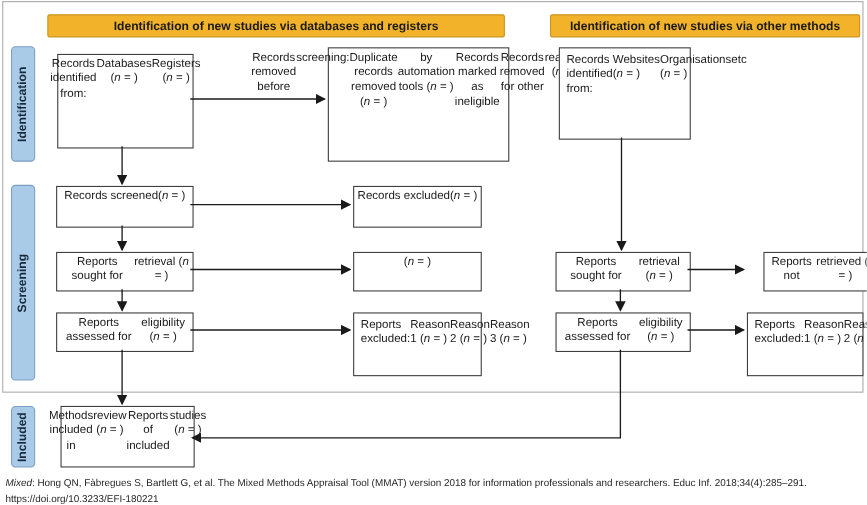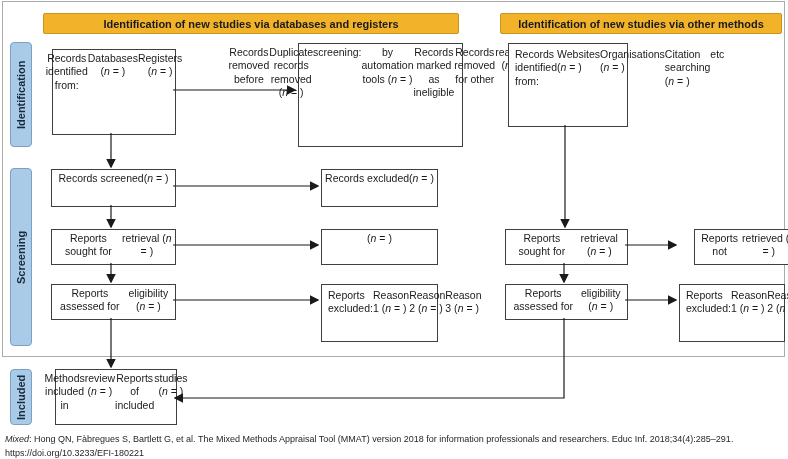--- a/index.html
+++ b/index.html
@@ -82,22 +82,22 @@
 
     <div class="box" style="left:52px;top:367px;width:122px;height:56px">
       <span class="line">Methods included in</span>
       <span class="line">review (<i>n</i> = )</span>
       <span class="line">Reports of included</span>
       <span class="line">studies (<i>n</i> = )</span>
     </div>
 
     <div class="box" style="left:295px;top:41px;width:165px;height:104px">
       <span class="line">Records removed before</span>
+      <span class="line">screening:</span>
       <span class="line">Duplicate records removed (<i>n</i> = )</span>
-      <span class="line">screening:</span>
       <span class="line">by automation tools (<i>n</i> = )</span>
       <span class="line">Records marked as ineligible</span>
       <span class="line">Records removed for other</span>
       <span class="line">reasons (<i>n</i> = )</span>
     </div>
 
     <div class="box" style="left:318px;top:167px;width:117px;height:38px">
       <span class="line">Records excluded</span>
       <span class="line">(<i>n</i> = )</span>
     </div>
@@ -110,21 +110,20 @@
       <span class="line">Reports excluded:</span>
       <span class="line">Reason 1 (<i>n</i> = )</span>
       <span class="line">Reason 2 (<i>n</i> = )</span>
       <span class="line">Reason 3 (<i>n</i> = )</span>
     </div>
 
     <div class="box left-align" style="left:505px;top:41px;width:120px;height:84px">
       <span class="line">Records identified from:</span>
       <span class="line">Websites (<i>n</i> = )</span>
       <span class="line">Organisations (<i>n</i> = )</span>
-      <span class="line">Citation searching (<i>n</i> = )</span>
       <span class="line">etc</span>
     </div>
 
     <div class="box" style="left:502px;top:227px;width:123px;height:36px">
       <span class="line">Reports sought for</span>
       <span class="line">retrieval (<i>n</i> = )</span>
     </div>
 
     <div class="box" style="left:502px;top:282px;width:123px;height:36px">
       <span class="line">Reports assessed for</span>

